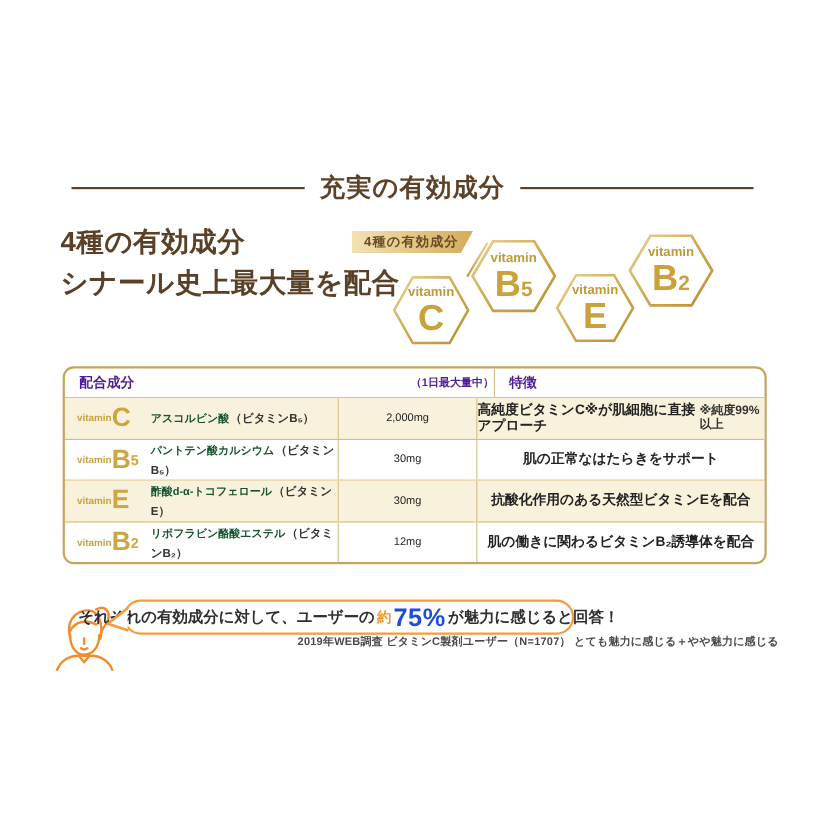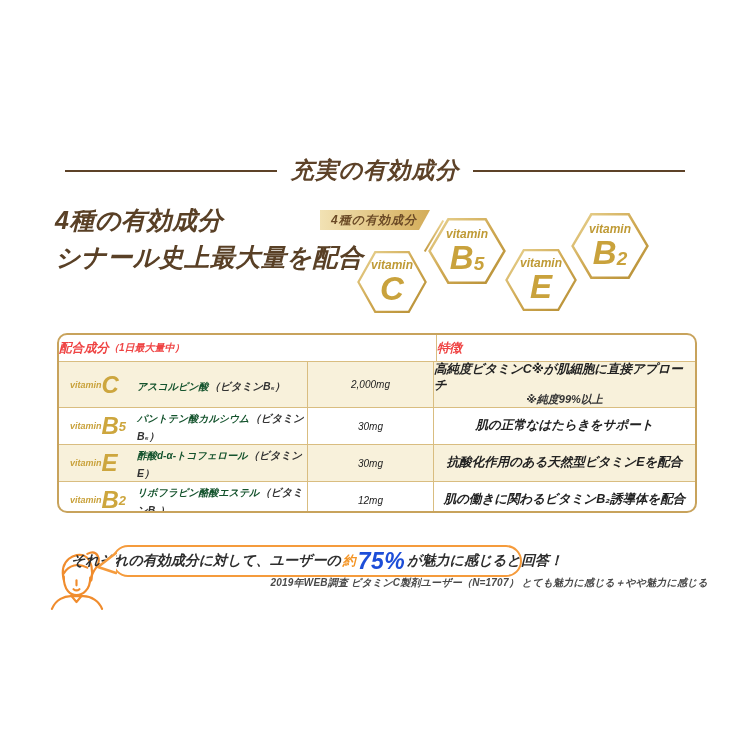--- a/index.html
+++ b/index.html
@@ -1,17 +1,17 @@
 <!DOCTYPE html>
 <html lang="ja"><head>
 <meta charset="utf-8">
 <style>
   html,body{margin:0;padding:0;background:#fff;}
   body{font-family:"Liberation Sans","DejaVu Sans",sans-serif;}
-  .canvas{position:relative;width:750px;height:750px;margin:0 auto;background:#fff;overflow:hidden;font-style:italic;}
+  .canvas{position:relative;width:750px;height:750px;margin:0 auto;background:#fff;overflow:hidden;}
 
   
   .title-row{position:absolute;top:157px;left:0;width:750px;display:flex;align-items:center;justify-content:center;gap:14px;}
   .tline{width:212px;height:2px;background:#5d4228;}
   .sec-title{font-size:23px;font-weight:bold;color:#5d4228;letter-spacing:1px;margin:0;line-height:1.2;}
 
   
   .heading{position:absolute;left:55px;top:202px;font-size:25px;font-weight:bold;color:#594026;line-height:37px;letter-spacing:0.5px;}
 
   
@@ -32,32 +32,32 @@
   .hex-c{left:357px;top:250px;width:70px;height:64px;}
   .hex-b5{left:428px;top:217px;width:78px;height:68px;}
   .hex-e{left:505px;top:248px;width:72px;height:64px;}
   .hex-b2{left:571px;top:212px;width:78px;height:68px;}
 
   
   .itable{position:absolute;left:57px;top:333px;width:640px;height:180px;box-sizing:border-box;
     border:2px solid #c8a35c;border-radius:10px;overflow:hidden;background:#fff;
     display:flex;flex-direction:column;}
   .thead{height:26px;display:flex;border-bottom:1.5px solid #d9bd80;flex:none;}
-  .th{display:flex;align-items:center;justify-content:flex-start;color:#ef4444;}
+  .th{display:flex;align-items:center;justify-content:space-between;color:#4c1d95;margin-left:13px;}
   .th1{width:377px;border-right:1.5px solid #d9bd80;}
   .th2{flex:1;}
   .th-main{font-size:12.5px;font-weight:bold;}
   .th-note{font-size:10px;font-weight:bold;}
   .irow{flex:1;display:flex;border-bottom:1.5px solid #d9bd80;}
   .irow:last-child{border-bottom:none;}
   .irow.cream{background:#f8f1db;}
   .c1{width:249px;border-right:1.5px solid #d9bd80;display:flex;align-items:center;padding-left:11px;gap:9px;box-sizing:border-box;}
   .c2{width:126px;border-right:1.5px solid #d9bd80;display:flex;align-items:center;justify-content:center;
     font-size:10px;color:#222;box-sizing:border-box;}
-  .c3{flex:1;display:flex;flex-direction:column;align-items:center;justify-content:center;
+  .c3{flex:1;display:flex;flex-direction:row;align-items:center;justify-content:center;
     font-size:12.5px;font-weight:bold;color:#222;line-height:1.25;}
   .vicon{width:58px;flex:none;display:flex;align-items:center;justify-content:flex-start;}
   .vsmall{font-size:9px;font-weight:bold;color:#c9a23c;}
   .vletter{font-size:24px;font-weight:bold;color:#cda63e;line-height:1;}
   .vsub{font-size:13px;font-weight:bold;color:#cda63e;align-self:flex-end;line-height:1.6;}
   .vname{font-size:10px;font-weight:bold;color:#14532d;white-space:nowrap;}
   .vnote{font-size:10.5px;font-weight:bold;color:#333;margin-left:1px;}
   .fnote{font-size:11px;font-weight:bold;color:#333;}
 
   

